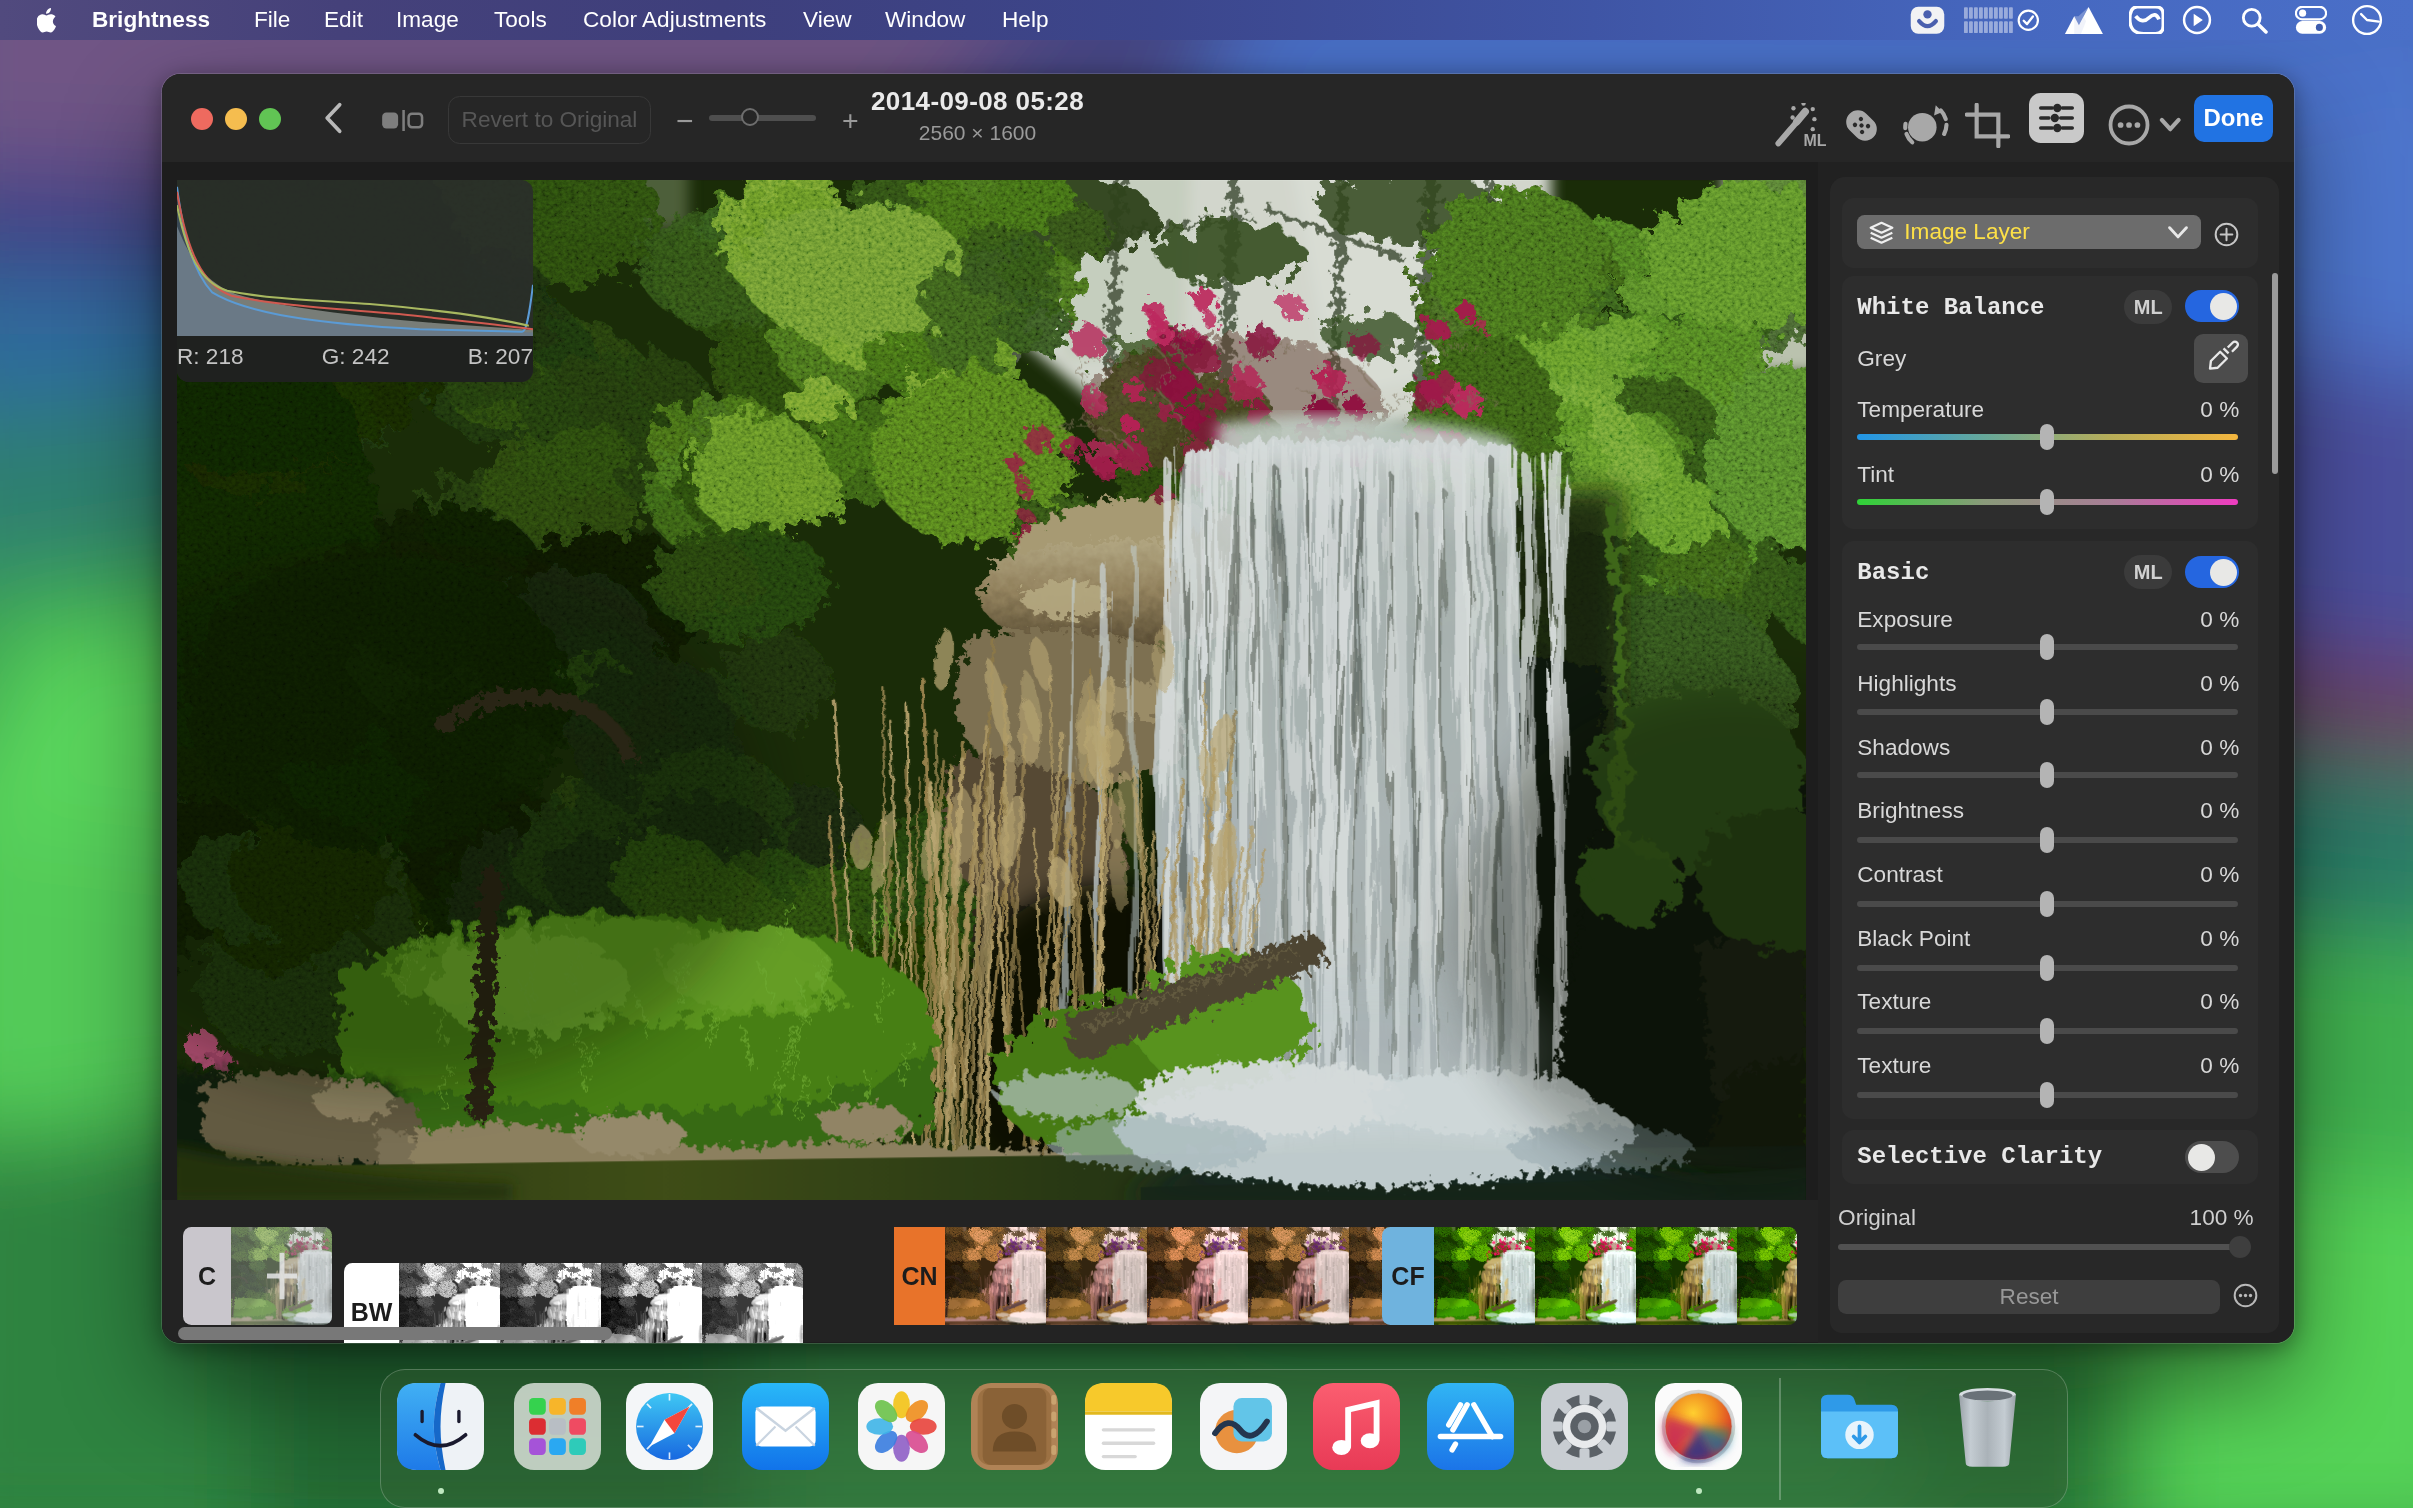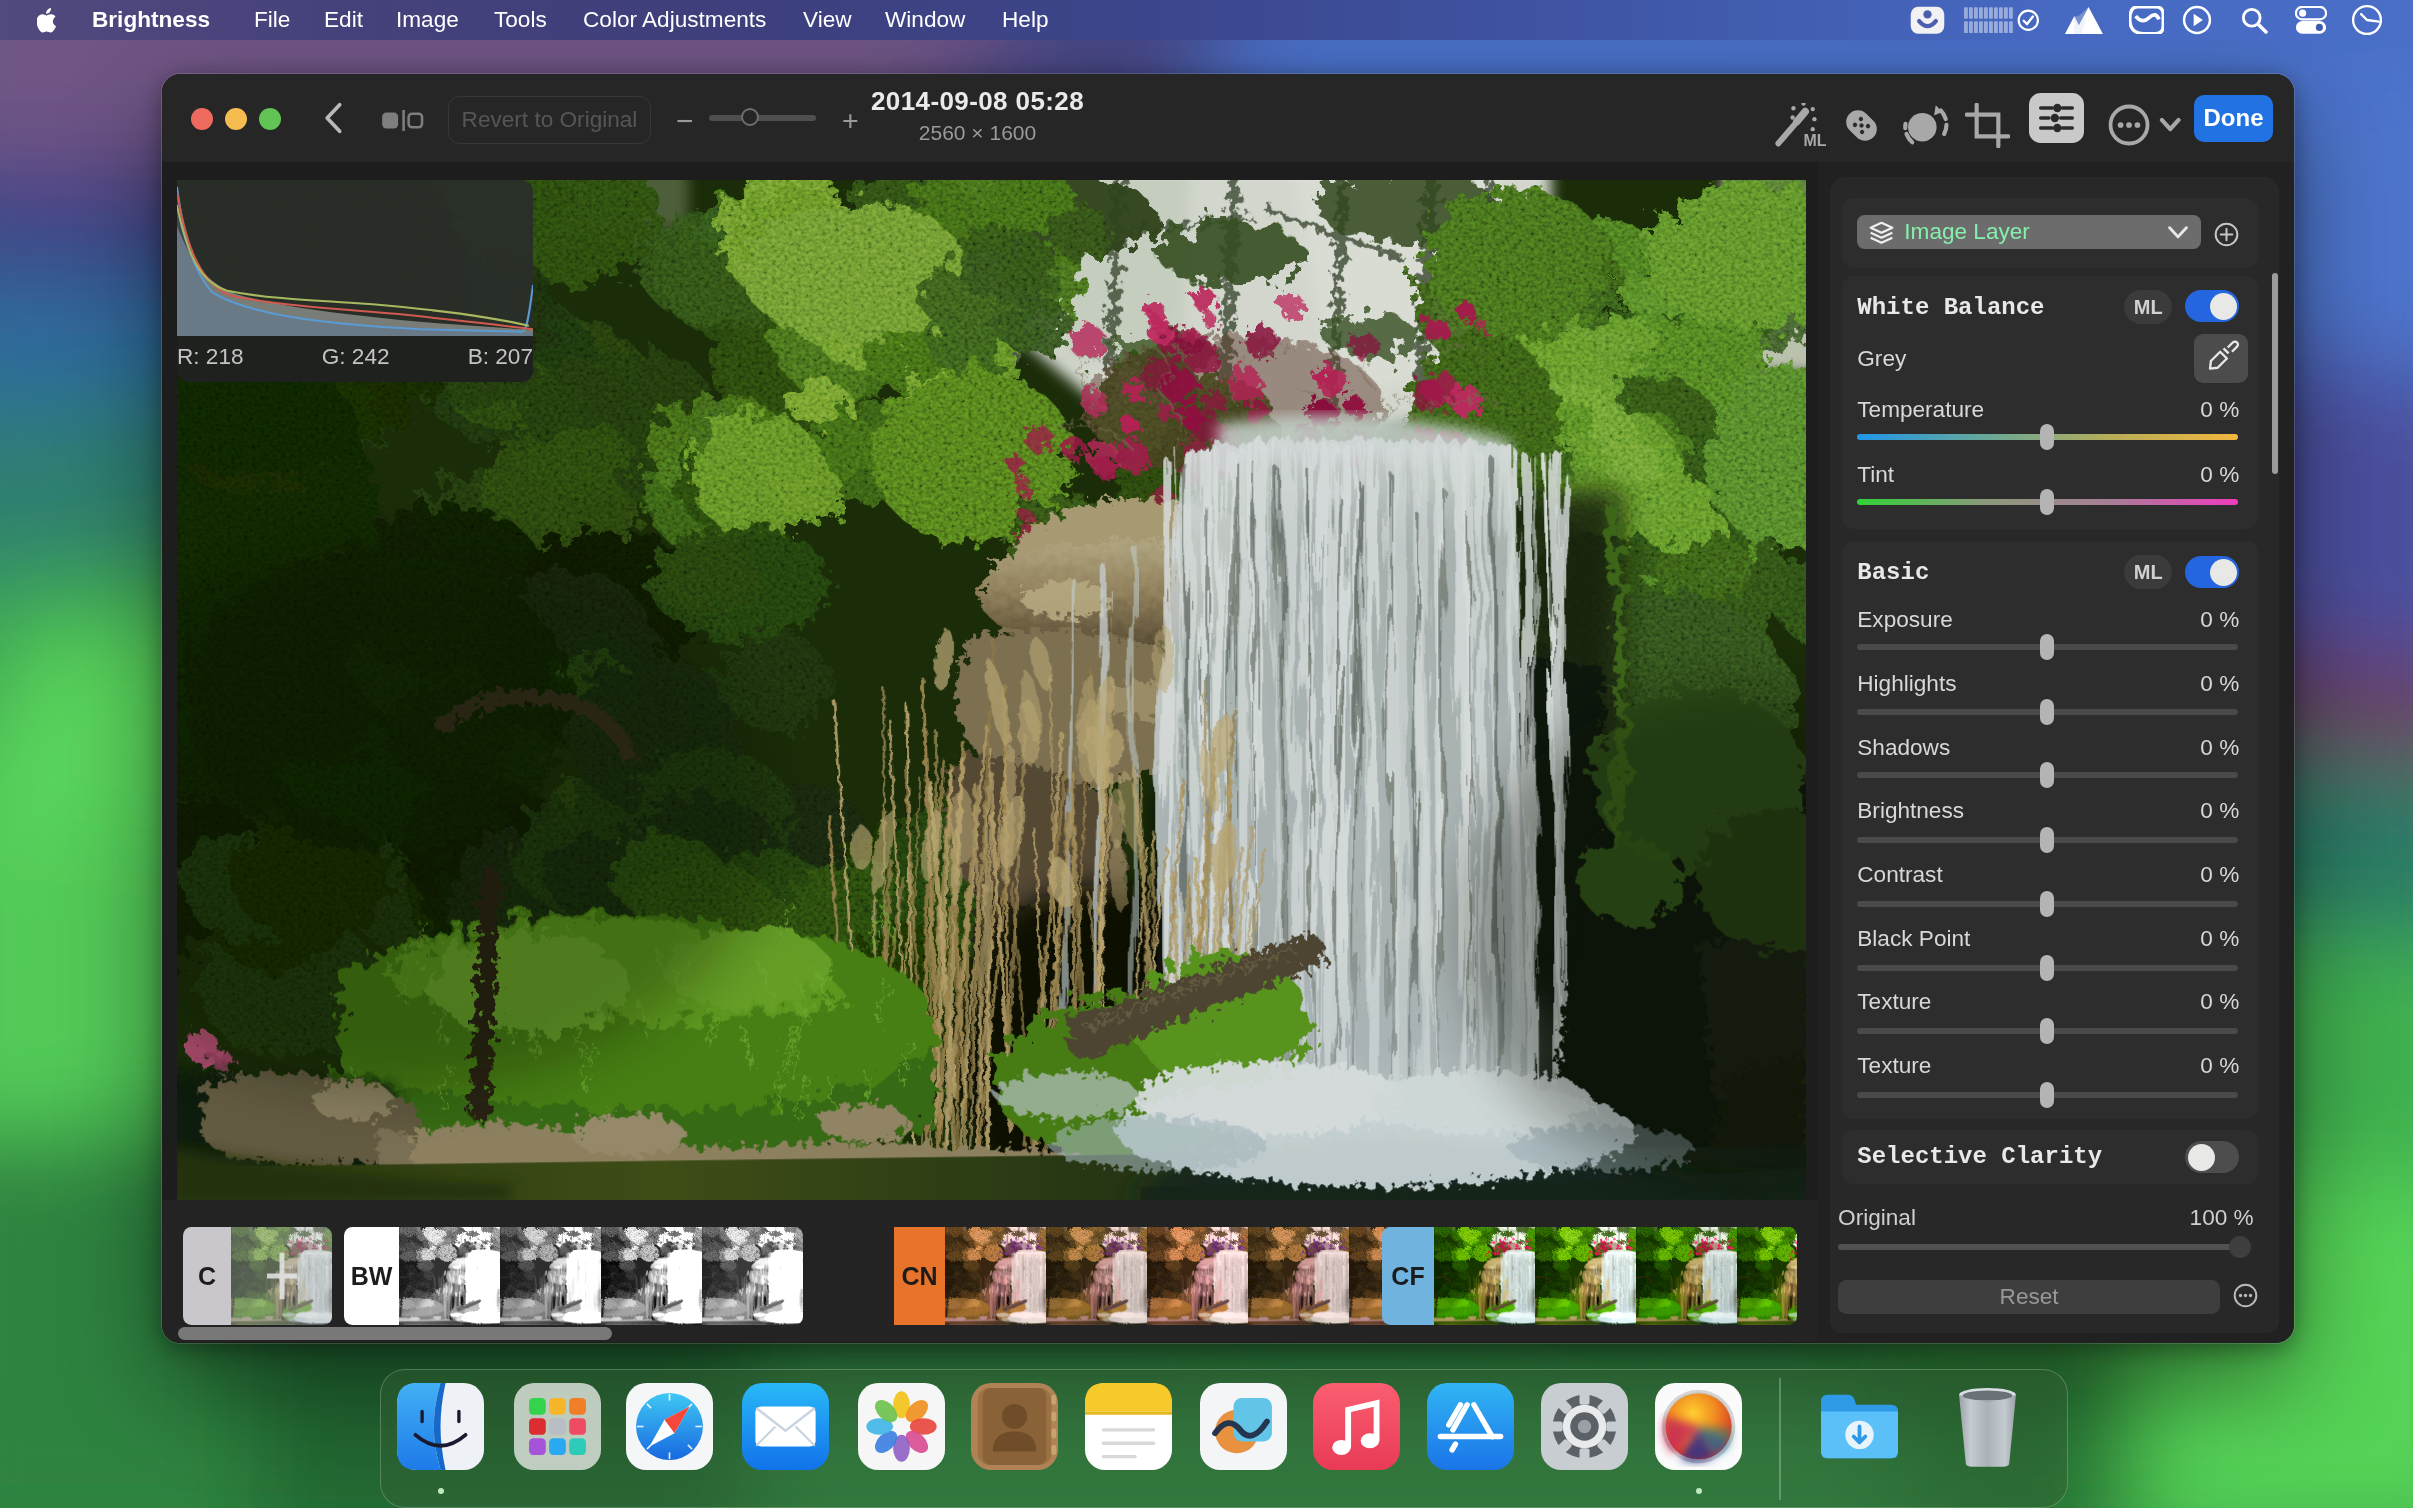--- a/index.html
+++ b/index.html
@@ -261,21 +261,21 @@
         <div class="fthumb">
             <svg width="157" height="98" viewBox="0 0 1944 1218" style="filter:brightness(1.1) saturate(0.9);">
               <use href="#photoG"></use>
             </svg>
           <div class="abs" style="left:0;top:0;width:101px;height:98px;background:rgba(190,192,198,0.38);"></div>
           <svg class="abs" style="left:36px;top:19px" width="30" height="60" viewBox="0 0 36 72">
               <path d="M18 8 L18 64 M-10 36 L46 36" stroke="rgba(230,230,232,0.85)" stroke-width="6"></path>
             </svg>
         </div>
       </div>
-      <div class="fgroup" style="left:182px;">
+      <div class="fgroup" style="left:182px;margin-top:36px;">
         <div class="ftab" style="width:55px;background:#ffffff;">BW</div>
         <div class="fthumb">
             <svg width="157" height="98" viewBox="0 0 1944 1218" style="filter:grayscale(1) brightness(1.5) contrast(1.1);">
               <use href="#photoG"></use>
             </svg>
           </div>
         <div class="fthumb">
             <svg width="157" height="98" viewBox="0 0 1944 1218" style="filter:grayscale(1) brightness(1.38) contrast(1.08);">
               <use href="#photoG"></use>
             </svg>
@@ -350,21 +350,21 @@
 
       <div class="card" style="top:21px;height:70px;">
         <div class="abs" style="left:15px;top:17px;width:344px;height:34px;background:#6c6c6c;border-radius:7.5px;">
           <svg class="abs" style="left:11.7px;top:5.9px" width="25" height="23.5" viewBox="0 0 30 28">
             <g fill="none" stroke="#efefef" stroke-width="2.6" stroke-linejoin="round">
               <path d="M15 2 L28 8 L15 14 L2 8 Z"></path>
               <path d="M2 14 L15 20 L28 14"></path>
               <path d="M2 20 L15 26 L28 20"></path>
             </g>
           </svg>
-          <span class="abs" style="left:47px;top:4.2px;font-size:22.6px;color:#86efac;">Image Layer</span>
+          <span class="abs" style="left:47px;top:4.2px;font-size:22.6px;color:#fde047;">Image Layer</span>
           <svg class="abs" style="right:13.4px;top:11px" width="20" height="13.4" viewBox="0 0 24 16">
               <path d="M2 2 L12 13 L22 2" fill="none" stroke="#e8e8e8" stroke-width="3.5" stroke-linecap="round" stroke-linejoin="round"></path>
             </svg>
         </div>
         <svg class="abs" style="left:372px;top:24px" width="25" height="25" viewBox="0 0 30 30">
           <circle cx="15" cy="15" r="13" fill="none" stroke="#c6c6c6" stroke-width="2.4"></circle>
           <path d="M15 8 L15 22 M8 15 L22 15" stroke="#c6c6c6" stroke-width="2.4" stroke-linecap="round"></path>
         </svg>
       </div>
 

